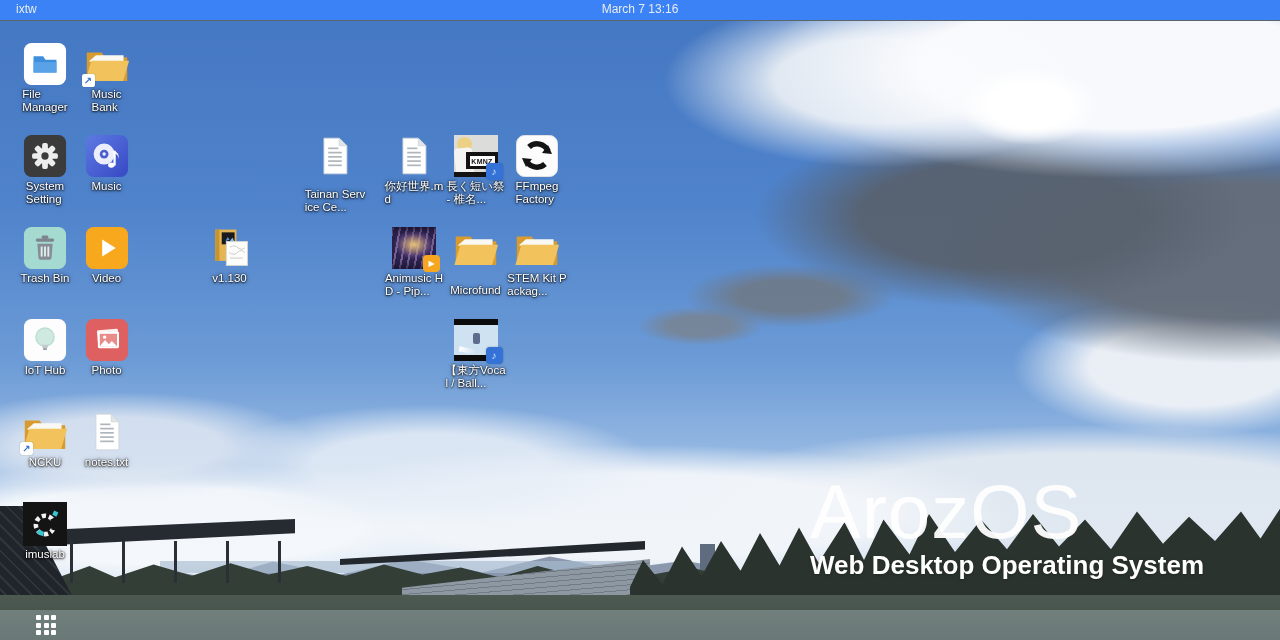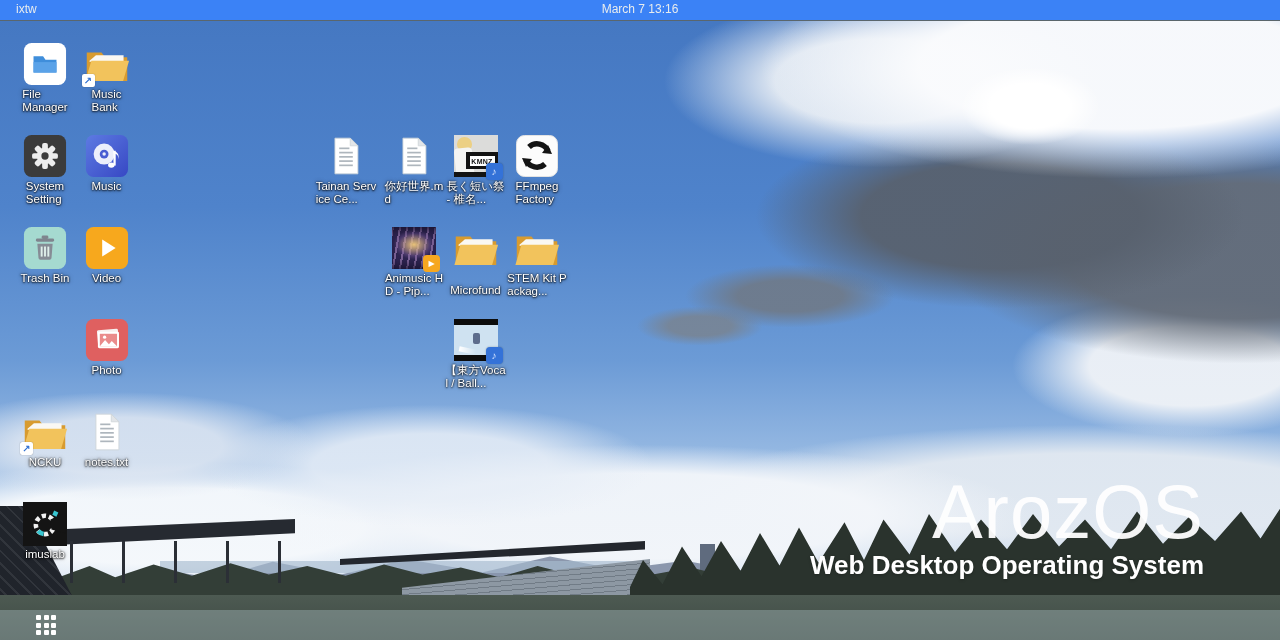--- a/index.html
+++ b/index.html
@@ -47,21 +47,21 @@
   .posts{left:70px;top:520px;width:215px;height:42px;
     background:repeating-linear-gradient(90deg,#2b2f36 0 3px,transparent 3px 52px);}
   .roof2{left:340px;top:520px;width:305px;height:24px;background:#23272e;
     clip-path:polygon(0 75%,100% 0,100% 35%,0 100%);}
   .stand-right{left:402px;top:538px;width:248px;height:82px;background:#8d98a3;
     clip-path:polygon(0 35%,100% 0,100% 100%,0 100%);
     background-image:repeating-linear-gradient(175deg,rgba(60,70,80,.35) 0 1px,transparent 1px 5px);}
   .field{left:0;top:574px;width:1280px;height:46px;background:linear-gradient(180deg,#4d5a52,#3d4943);}
 
   
-  .brand{position:absolute;right:76px;top:455px;text-align:right;color:#fff;z-index:10;}
+  .brand{position:absolute;right:76px;top:455px;text-align:left;color:#fff;z-index:10;}
   .brand-title{font-size:76px;font-weight:200;line-height:.95;letter-spacing:1px;opacity:.95;}
   .brand-subtitle{font-size:26px;font-weight:700;margin-top:2px;text-shadow:0 1px 3px rgba(0,0,0,.25);}
 
   
   #icons{position:absolute;inset:0;z-index:20;}
   .ic{position:absolute;width:70px;display:flex;flex-direction:column;align-items:center;cursor:pointer;}
   .glyph{width:46px;height:46px;position:relative;display:flex;align-items:center;justify-content:center;}
   .label{margin-top:1px;font-size:11.5px;color:#fff;text-align:left;line-height:1.15;white-space:pre-line;
          text-shadow:0 0 2px rgba(0,0,0,.9),0 1px 2px rgba(0,0,0,.8),0 0 5px rgba(0,0,0,.45);}
 
@@ -176,21 +176,21 @@
             <circle cx="20" cy="21" r="11" fill="#eceffb"></circle>
             <circle cx="20" cy="21" r="4.6" fill="#4a5ed2"></circle>
             <circle cx="20" cy="21" r="1.8" fill="#eceffb"></circle>
             <ellipse cx="27.5" cy="32.5" rx="3.4" ry="2.7" fill="#fff"></ellipse>
             <rect x="29.7" y="17.5" width="2.4" height="15.5" fill="#fff"></rect>
             <path d="M29.7 17.5 c5.5 1.5 6 5.5 5 9 c0.5 -5 -2 -6 -5 -6.5 z" fill="#fff"></path>
           </svg>
         </div>
     <div class="label">Music</div>
   </div>
-      <div class="ic" style="left: 311px; top: 112px;">
+      <div class="ic" style="left: 300px; top: 112px; gap: 8px;">
     <div class="glyph">
           <svg viewBox="0 0 40 46" width="34" height="40">
             <path d="M7 2 h18 l9 9 v33 H7 z" fill="#fff" stroke="#cfd4d8"></path>
             <path d="M25 2 l9 9 h-9 z" fill="#e2e5e8" stroke="#cfd4d8"></path>
             <g stroke="#aeb6bd" stroke-width="2">
               <line x1="12" y1="14" x2="24" y2="14"></line>
               <line x1="12" y1="19" x2="28" y2="19"></line>
               <line x1="12" y1="24" x2="28" y2="24"></line>
               <line x1="12" y1="29" x2="28" y2="29"></line>
               <line x1="12" y1="34" x2="28" y2="34"></line>
@@ -262,20 +262,38 @@
   </div>
       <div class="ic" style="left: 71.5px; top: 204px;">
     <div class="glyph">
           <svg viewBox="0 0 46 46" width="44" height="44">
             <rect x="1" y="1" width="44" height="44" rx="8" fill="#f7a81d"></rect>
             <path d="M18 14 l14 9 -14 9 z" fill="#fff"></path>
           </svg>
         </div>
     <div class="label">Video</div>
   </div>
+      <div class="ic" style="left: 194.5px; top: 204px;">
+    <div class="glyph">
+          <svg viewBox="0 0 50 50" width="46" height="46">
+            <rect x="9" y="5" width="23" height="34" fill="#e5b553"></rect>
+            <rect x="9" y="5" width="4.5" height="34" fill="#c79430"></rect>
+            <rect x="16" y="8" width="14" height="13" fill="#1a1a1c"></rect>
+            <path d="M20 17.5 l2.6 -4.5 2 3 z" fill="#5599dd"></path>
+            <path d="M25 17.5 l2.6 -4 1.8 4 z" fill="#88bbee"></path>
+            <rect x="21" y="18" width="23" height="26" fill="#fcfcfb" stroke="#d5d5d2"></rect>
+            <g stroke="#c9c9c4" stroke-width="1" fill="none">
+              <path d="M25 24 q5 -3 9 1 q4 3 7 0"></path>
+              <path d="M24 30 q6 4 10 -1 q3 -3 7 1"></path>
+              <path d="M25 36 h14"></path>
+            </g>
+          </svg>
+        </div>
+    <div class="label">v1.130</div>
+  </div>
       <div class="ic" style="left: 379px; top: 204px;">
     <div class="glyph">
           <span class="thumb animusic"></span>
           <span class="badge play">▶</span>
         </div>
     <div class="label">Animusic H
 D - Pip...</div>
   </div>
       <div class="ic" style="left: 440.5px; top: 204px; gap: 12px;">
     <div class="glyph">
@@ -290,20 +308,31 @@
       <div class="ic" style="left: 502px; top: 204px;">
     <div class="glyph">
           <svg viewBox="0 0 50 42" width="46" height="39">
             <path d="M3 8 h16 l4 5 h24 v26 H3 z" fill="#d89b2f"></path>
             <path d="M6 17 l7 -6 h30 v7 H6 z" fill="#faf8f3"></path>
             <path d="M1.5 39 L8 17 h41 l-6.5 22 z" fill="#f2c35c"></path>
           </svg>
         </div>
     <div class="label">STEM Kit P
 ackag...</div>
+  </div>
+      <div class="ic" style="left: 10px; top: 296px;">
+    <div class="glyph">
+          <svg viewBox="0 0 46 46" width="44" height="44">
+            <rect x="1" y="1" width="44" height="44" rx="8" fill="#fdfdfd"></rect>
+            <circle cx="23" cy="20" r="9.5" fill="#cfe9e0" stroke="#bcded2" stroke-width="1.5"></circle>
+            <path d="M20 28 h6 v3 h-6 z" fill="#c2c9cd"></path>
+            <path d="M21 31 h4 v2.5 h-4 z" fill="#9fa6ab"></path>
+          </svg>
+        </div>
+    <div class="label">IoT Hub</div>
   </div>
       <div class="ic" style="left: 71.5px; top: 296px;">
     <div class="glyph">
           <svg viewBox="0 0 46 46" width="44" height="44">
             <rect x="1" y="1" width="44" height="44" rx="8" fill="#df6060"></rect>
             <rect x="13" y="12" width="22" height="17" rx="1.5" fill="#f7f0ef" transform="rotate(-5 24 20)"></rect>
             <rect x="13.5" y="14.5" width="22" height="17" rx="1.5" fill="#ffffff"></rect>
             <rect x="15.5" y="16.5" width="18" height="13" fill="#ea8b8b"></rect>
             <path d="M15.5 29.5 l5.5 -6.5 4 4.5 3 -3.5 5.5 5.5 z" fill="#fff"></path>
             <circle cx="20.5" cy="20" r="1.7" fill="#fff"></circle>

